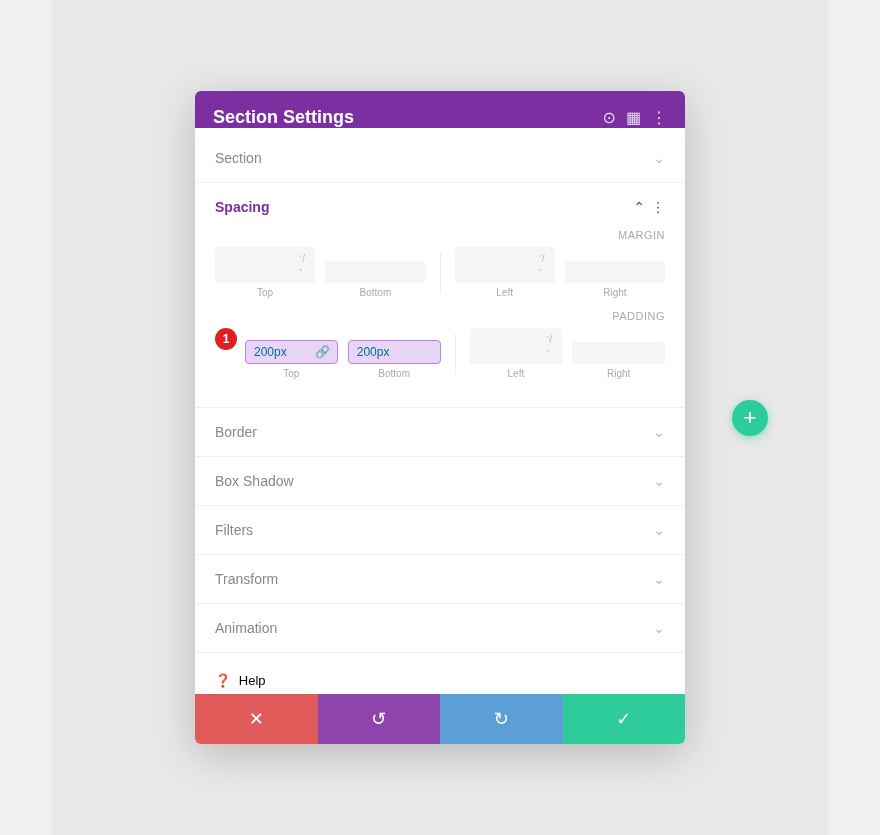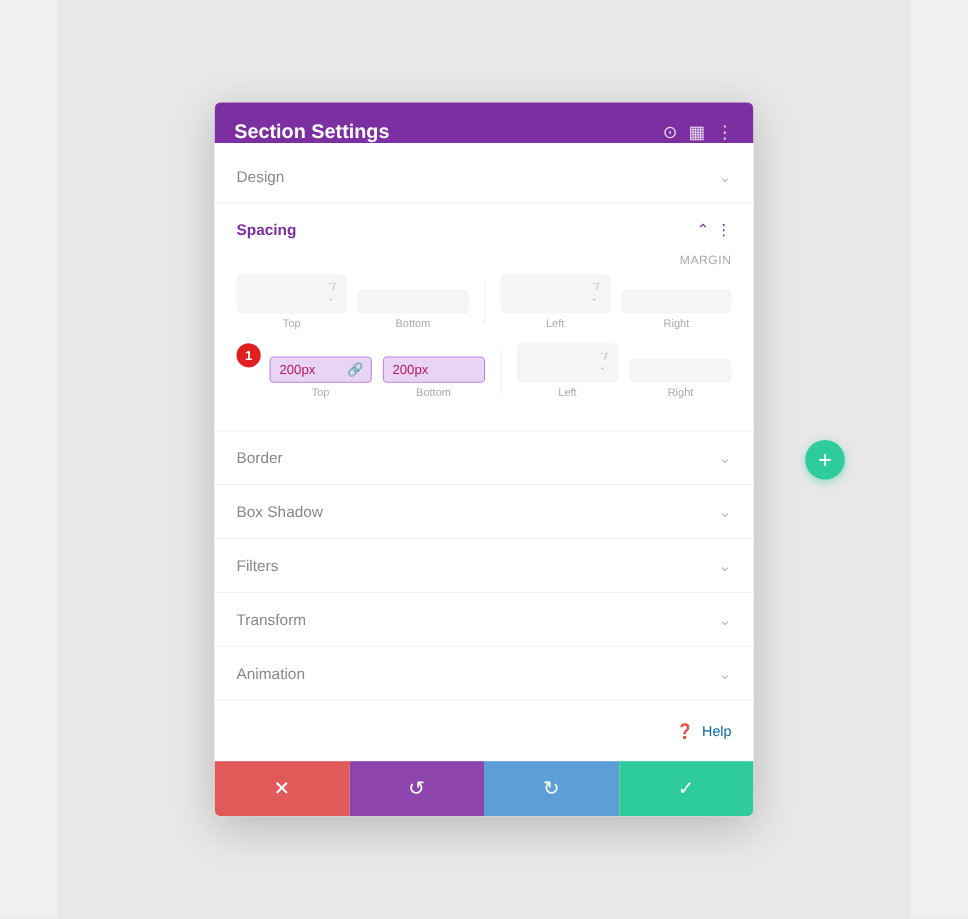--- a/index.html
+++ b/index.html
@@ -163,21 +163,21 @@
     }
     .field-input-wrap.active {
       background: #e8d5f5;
       border: 1px solid #c084e0;
     }
     .field-input {
       background: transparent;
       border: none;
       outline: none;
       font-size: 12px;
-      color: #be185d;
+      color: #0369a1;
       width: 100%;
     }
     .field-link-icon {
       color: #7b2fa0;
       font-size: 12px;
       cursor: pointer;
       position: absolute;
       right: 6px;
     }
     .field-unit-icon {
@@ -213,23 +213,23 @@
       margin-right: 8px;
       flex-shrink: 0;
     }
     .padding-row-wrap {
       display: flex;
       align-items: flex-start;
       gap: 0;
     }
     
     .help-row {
-      text-align: right;
+      text-align: left;
       padding: 20px;
-      color: #0369a1;
+      color: #000000;
       font-size: 13px;
       cursor: pointer;
     }
     .help-icon {
       margin-right: 4px;
     }
     
     .panel-footer {
       display: flex;
       height: 50px;
@@ -285,21 +285,21 @@
           <span class="header-icon">⋮</span>
         </div>
       </div>
     </div>
 
 
     <div class="panel-body">
 
       <div class="section-row">
         <div class="section-header">
-          <span class="section-title">Design</span>
+          <span class="section-title">Section</span>
           <span class="chevron">⌄</span>
         </div>
       </div>
 
       <div class="section-row">
         <div class="spacing-header">
           <span class="section-title colored">Spacing</span>
           <div class="spacing-actions">
             <span class="spacing-icon">⌃</span>
             <span class="spacing-icon">⋮</span>
@@ -333,20 +333,21 @@
             <div class="field-col">
               <div class="field-input-wrap">
                 <input class="field-input" type="text" value="" style="">
               </div>
               <span class="field-label">Right</span>
             </div>
           </div>
         </div>
 
         <div class="field-group">
+          <div class="field-group-label">Padding</div>
           <div class="padding-row-wrap">
             <div class="step-badge">1</div>
             <div style="flex:1">
               <div class="field-row">
                 <div class="field-col">
                   <div class="field-input-wrap active">
                     <input class="field-input" type="text" value="200px" style="">
                     <span class="field-link-icon">🔗</span>
                   </div>
                   <span class="field-label">Top</span>

